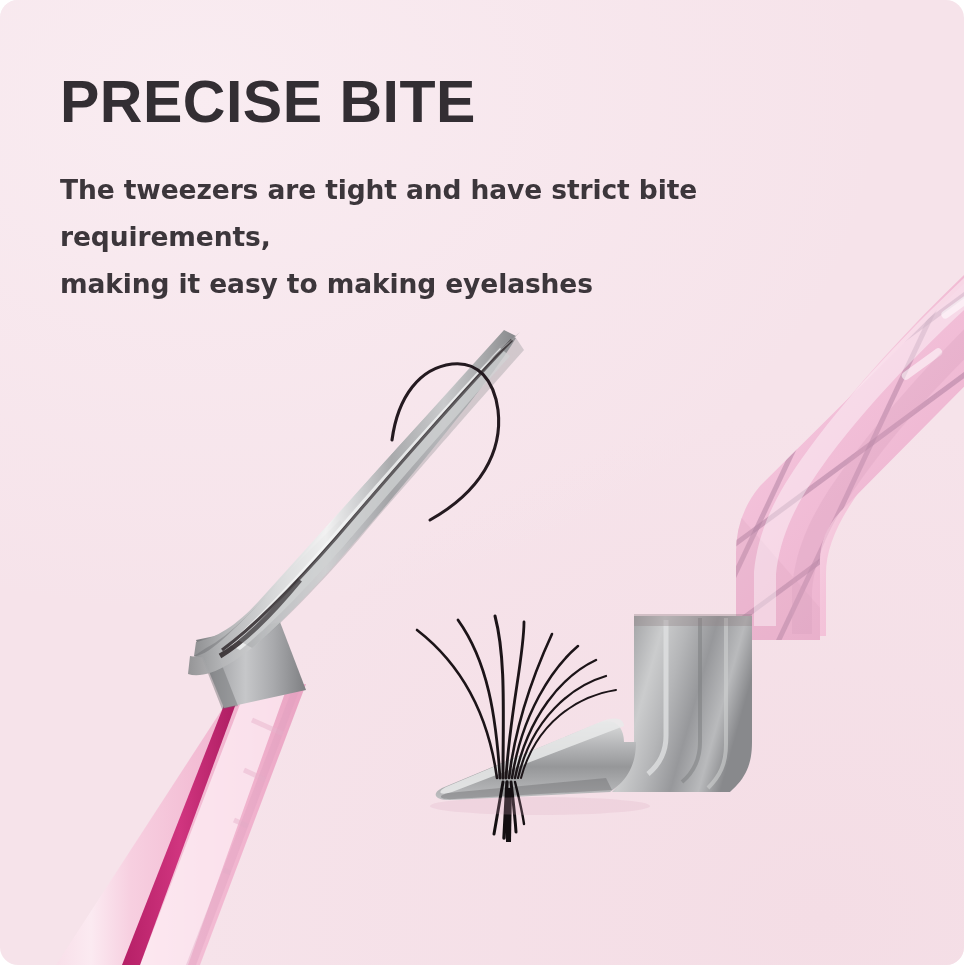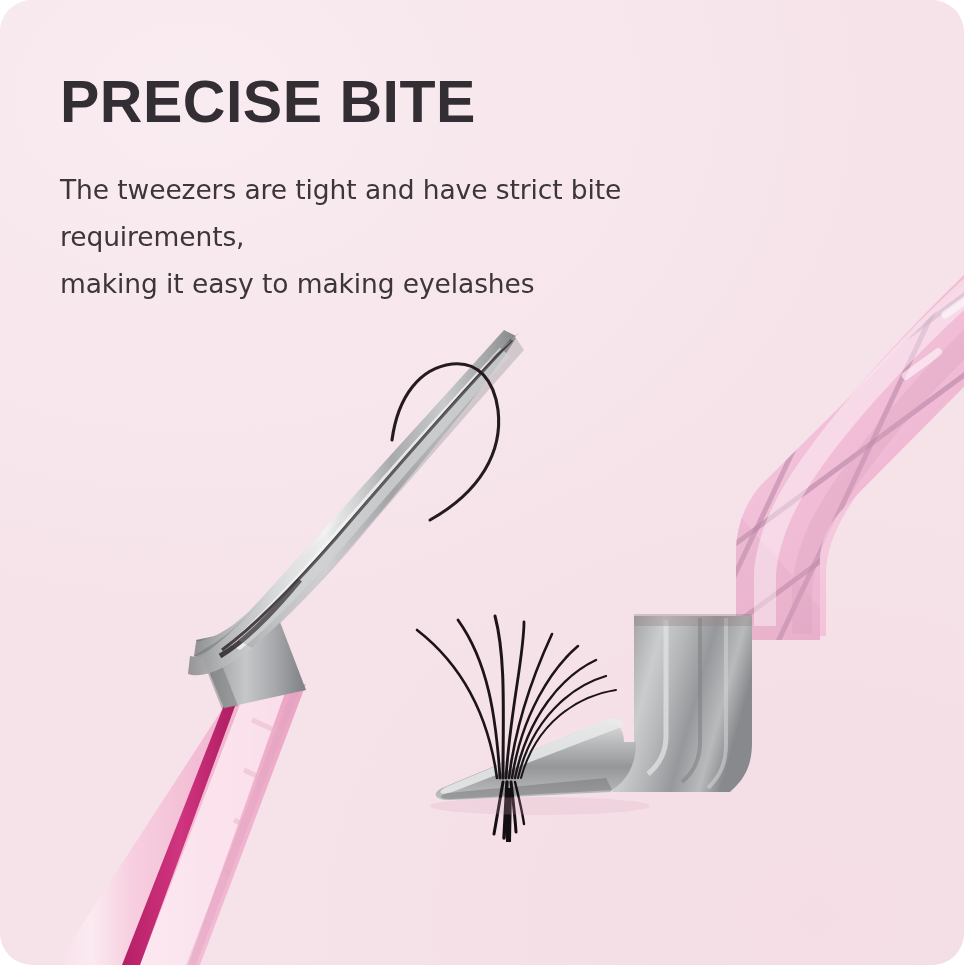--- a/index.html
+++ b/index.html
@@ -6,21 +6,21 @@
   html,body{margin:0;padding:0;background:#ffffff;}
   body{
     width:964px;height:965px;overflow:hidden;
     font-family:"Liberation Sans","DejaVu Sans",sans-serif;
   }
   .card{
     position:relative;
     width:964px;height:965px;
     box-sizing:border-box;
     background:#f6e3ea;
-    border-radius:32px;
+    border-radius:18px;
     overflow:hidden;
   }
   .bg-wash{
     position:absolute;inset:0;
     background:
       radial-gradient(120% 90% at 20% 10%, #f9ecf1 0%, rgba(249,236,241,0) 60%),
       radial-gradient(100% 80% at 85% 95%, #f4dde5 0%, rgba(244,221,229,0) 65%);
     pointer-events:none;
   }
   .copy{
@@ -32,21 +32,21 @@
     line-height:1.02;
     font-weight:700;
     letter-spacing:0.5px;
     color:#332e33;
     font-family:"Liberation Sans","DejaVu Sans",sans-serif;
   }
   .subtitle{
     margin:34px 0 0 0;
     font-size:26.5px;
     line-height:1.78;
-    font-weight:400;
+    font-weight:700;
     color:#3c363b;
     max-width:740px;
     font-family:"DejaVu Sans","Liberation Sans",sans-serif;
     letter-spacing:-0.1px;
   }
   .subtitle span{display:block;}
   .art{position:absolute;inset:0;}
   .art svg{display:block;width:100%;height:100%;}
 </style>
 </head>

